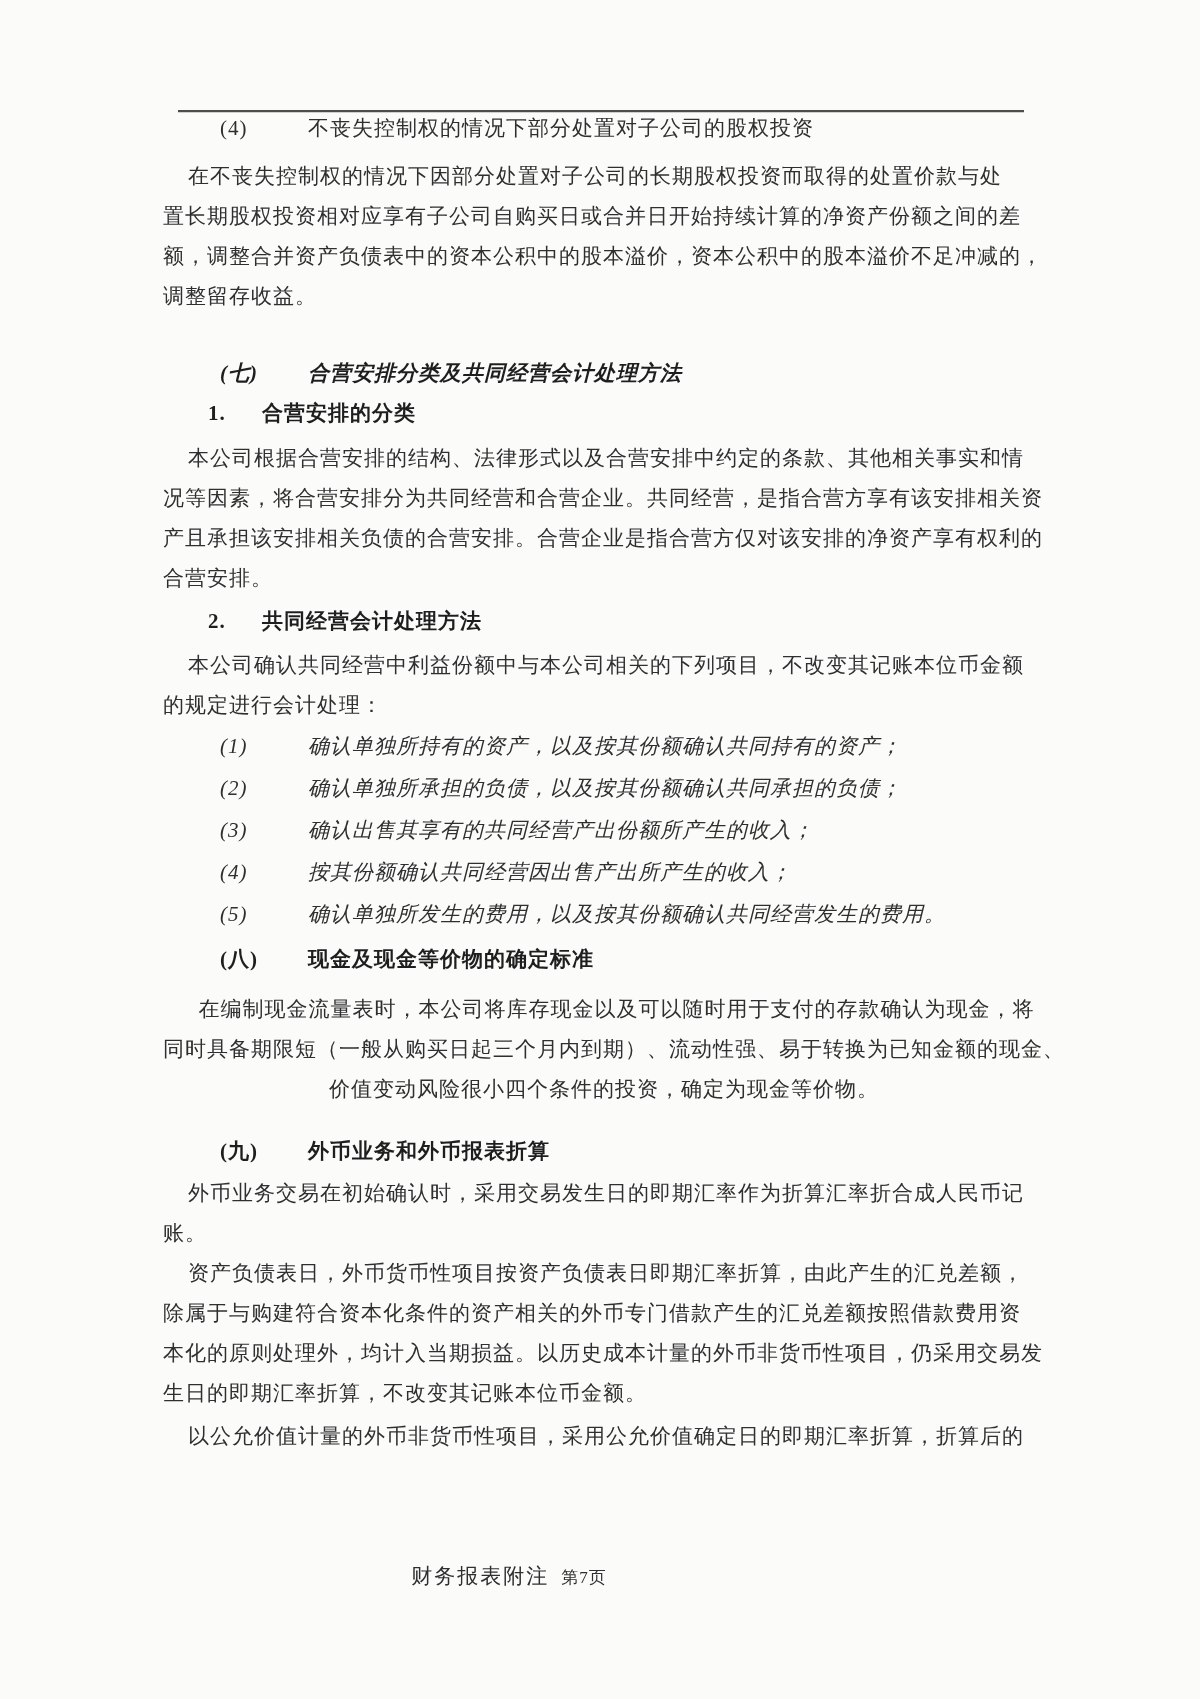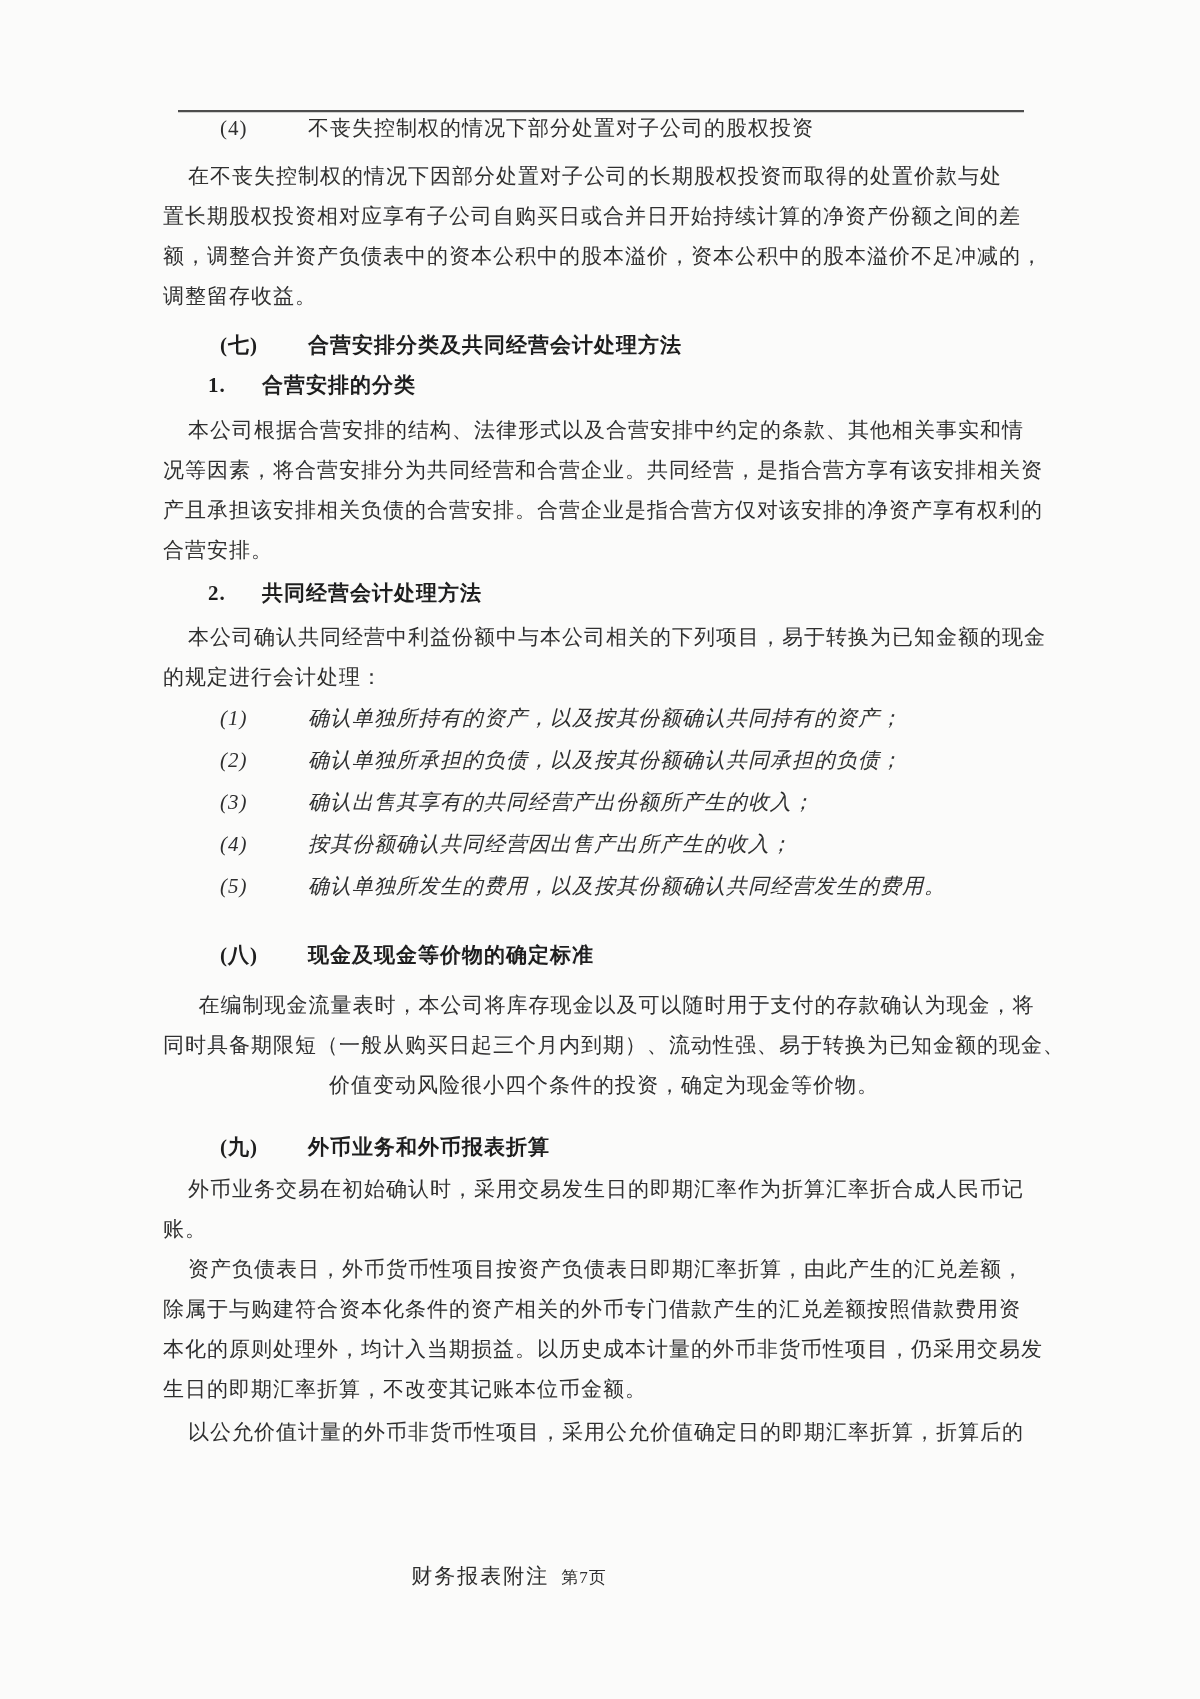--- a/index.html
+++ b/index.html
@@ -48,25 +48,25 @@
   }
   .list .line { line-height:42px;font-style:italic; }
   .list-label {
     display:inline-block;
     margin-left:57px;
     width:88px;
   }
   
   .b-h4     { margin-top:108px; }
   .b-p1     { margin-top:8px; }
-  .b-sec7   { margin-top:9px; }
+  .b-sec7   { margin-top:37px;font-style:italic; }
   .b-p2     { margin-top:5px; }
   .b-sec7-2 { margin-top:3px; }
   .b-p3     { margin-top:4px; }
-  .b-sec8   { margin-top:28px; }
+  .b-sec8   { margin-top:4px; }
   .b-p4     { margin-top:10px;text-align:center; }
   .b-sec9   { margin-top:22px; }
   .b-p5     { margin-top:2px; }
   .b-p7     { margin-top:3px; }
   .footer {
     position:absolute;
     left:0; top:1562px;
     width:1018px;
     text-align:center;
     white-space:nowrap;
@@ -107,21 +107,21 @@
       <div class="line">况等因素，将合营安排分为共同经营和合营企业。共同经营，是指合营方享有该安排相关资</div>
       <div class="line">产且承担该安排相关负债的合营安排。合营企业是指合营方仅对该安排的净资产享有权利的</div>
       <div class="line">合营安排。</div>
     </div>
 
     <div class="line heading b-sec7-2">
       <span class="num-label">2.</span><span>共同经营会计处理方法</span>
     </div>
 
     <div class="para b-p3">
-      <div class="line first">本公司确认共同经营中利益份额中与本公司相关的下列项目，易于转换为已知金额的现金</div>
+      <div class="line first">本公司确认共同经营中利益份额中与本公司相关的下列项目，不改变其记账本位币金额</div>
       <div class="line">的规定进行会计处理：</div>
     </div>
 
     <div class="list">
       <div class="line">
         <span class="list-label">(1)</span><span>确认单独所持有的资产，以及按其份额确认共同持有的资产；</span>
       </div>
       <div class="line">
         <span class="list-label">(2)</span><span>确认单独所承担的负债，以及按其份额确认共同承担的负债；</span>
       </div>

